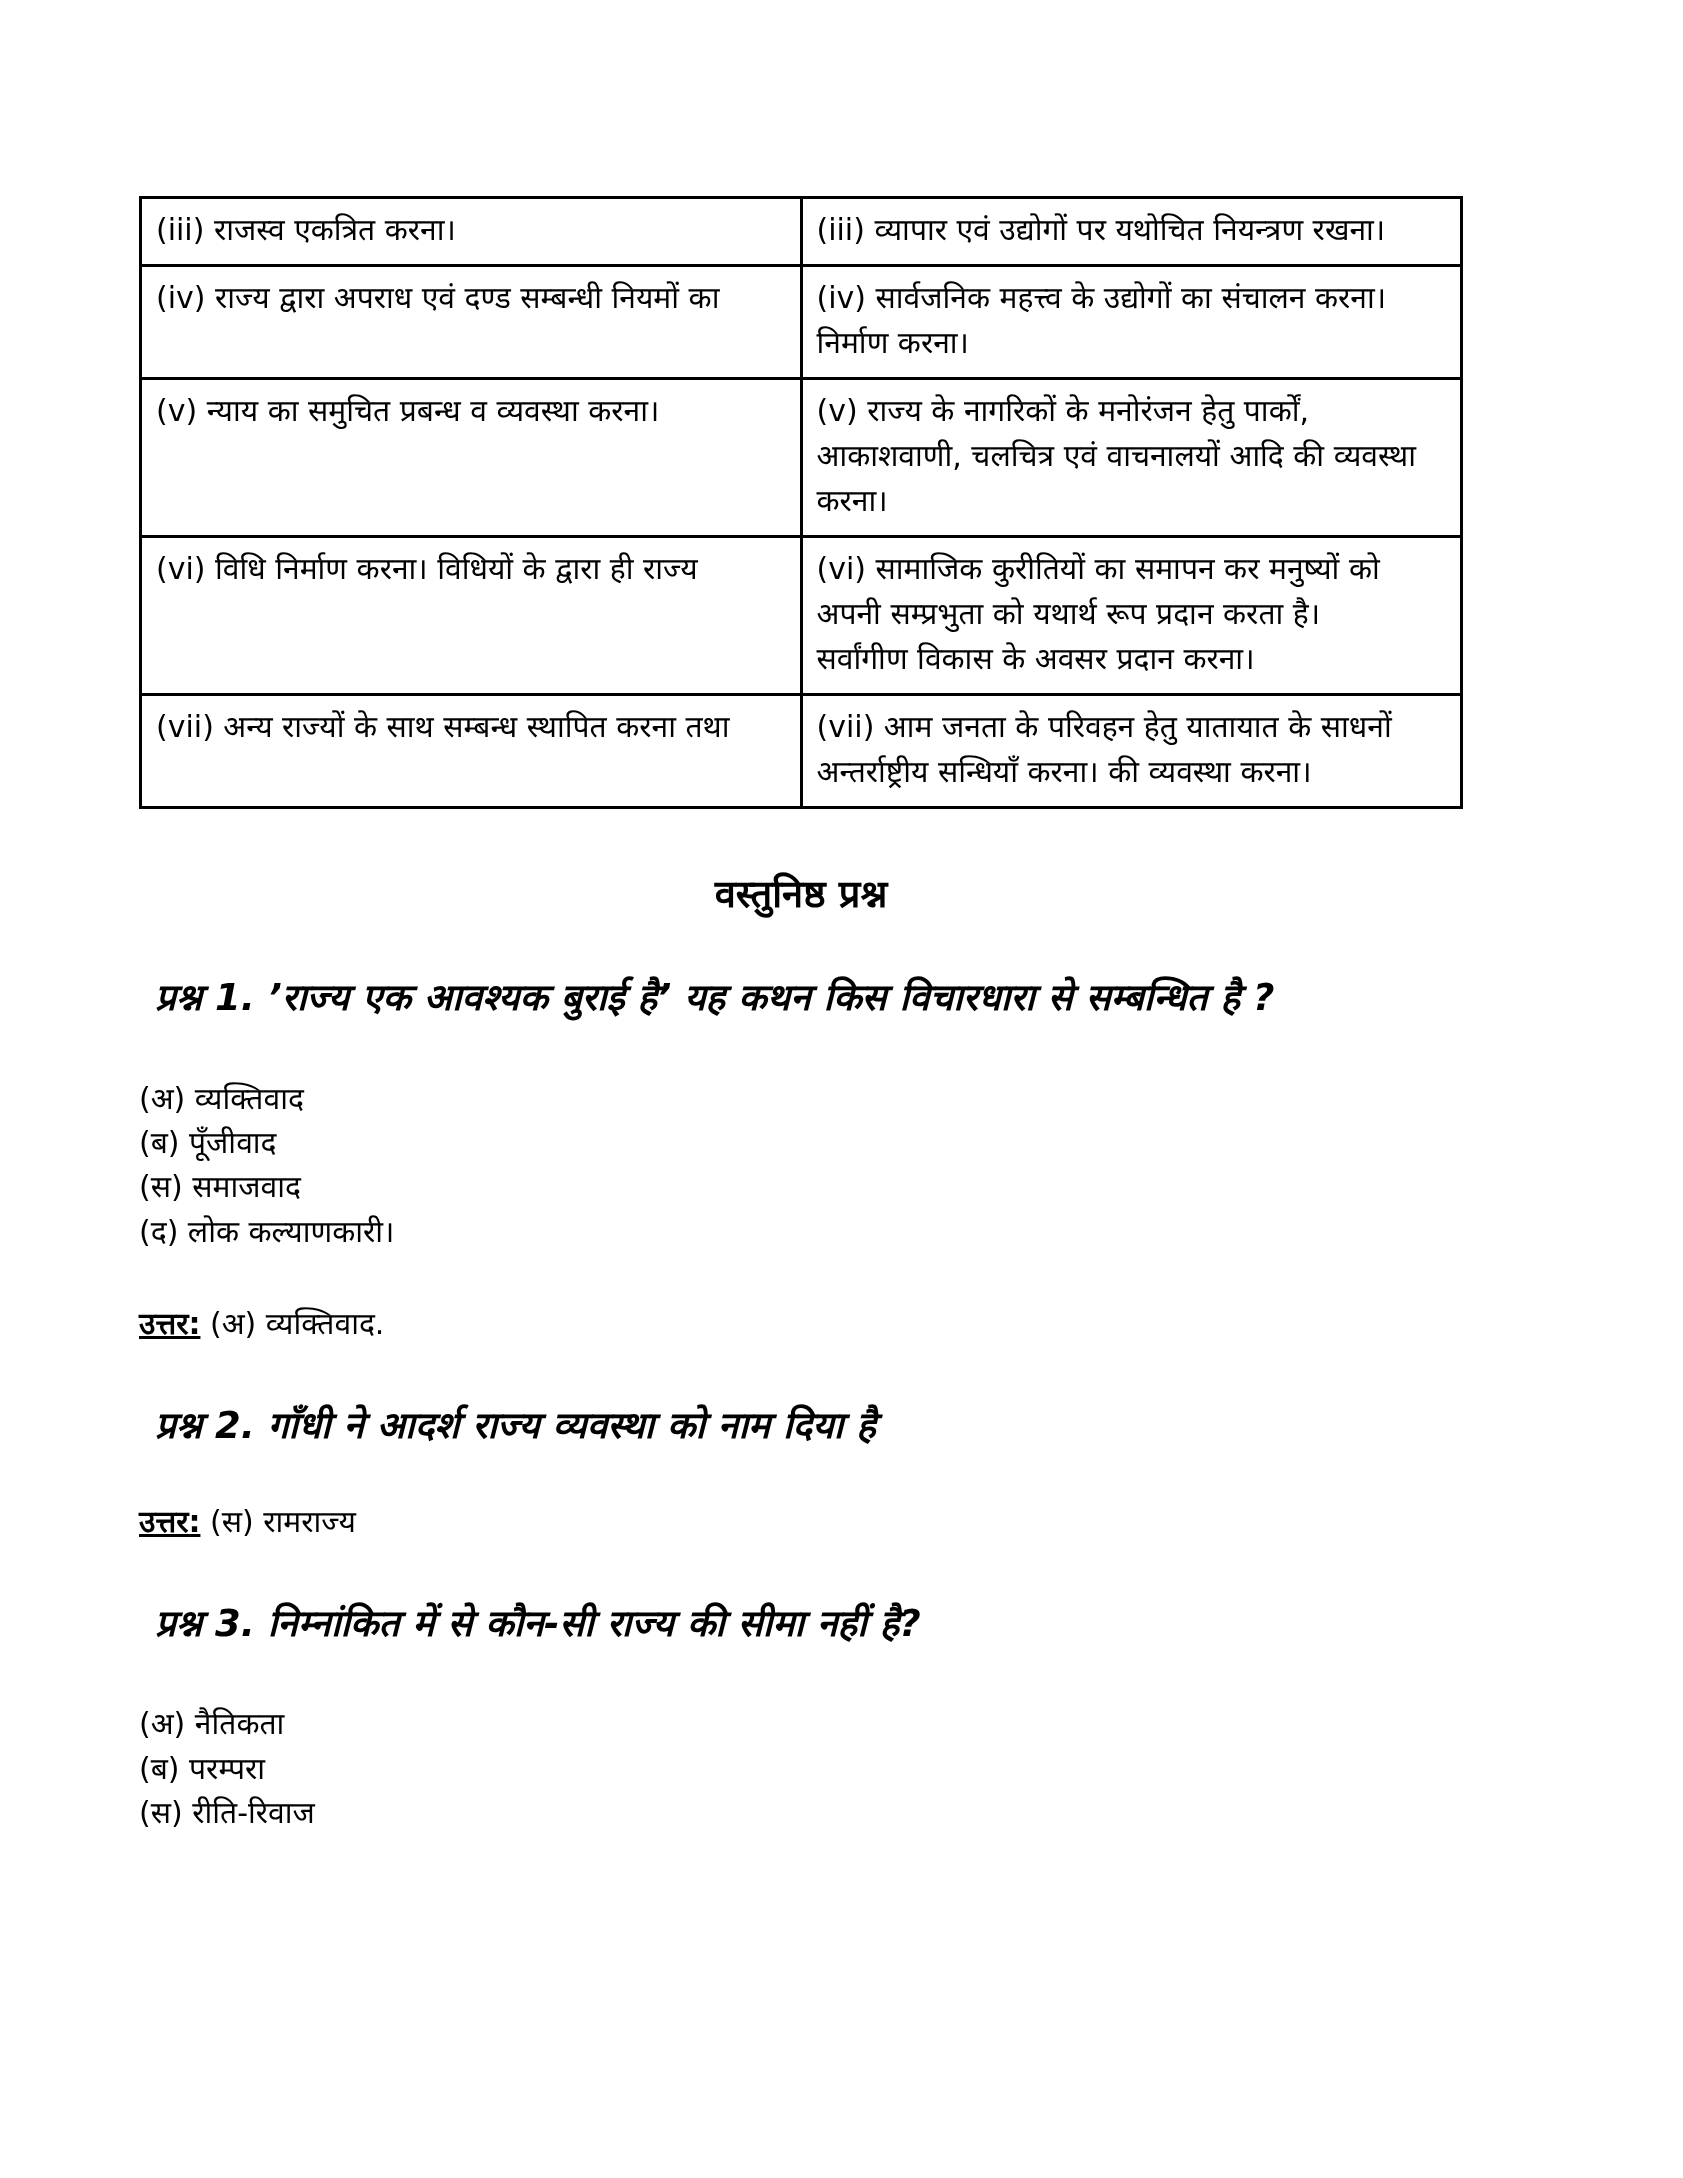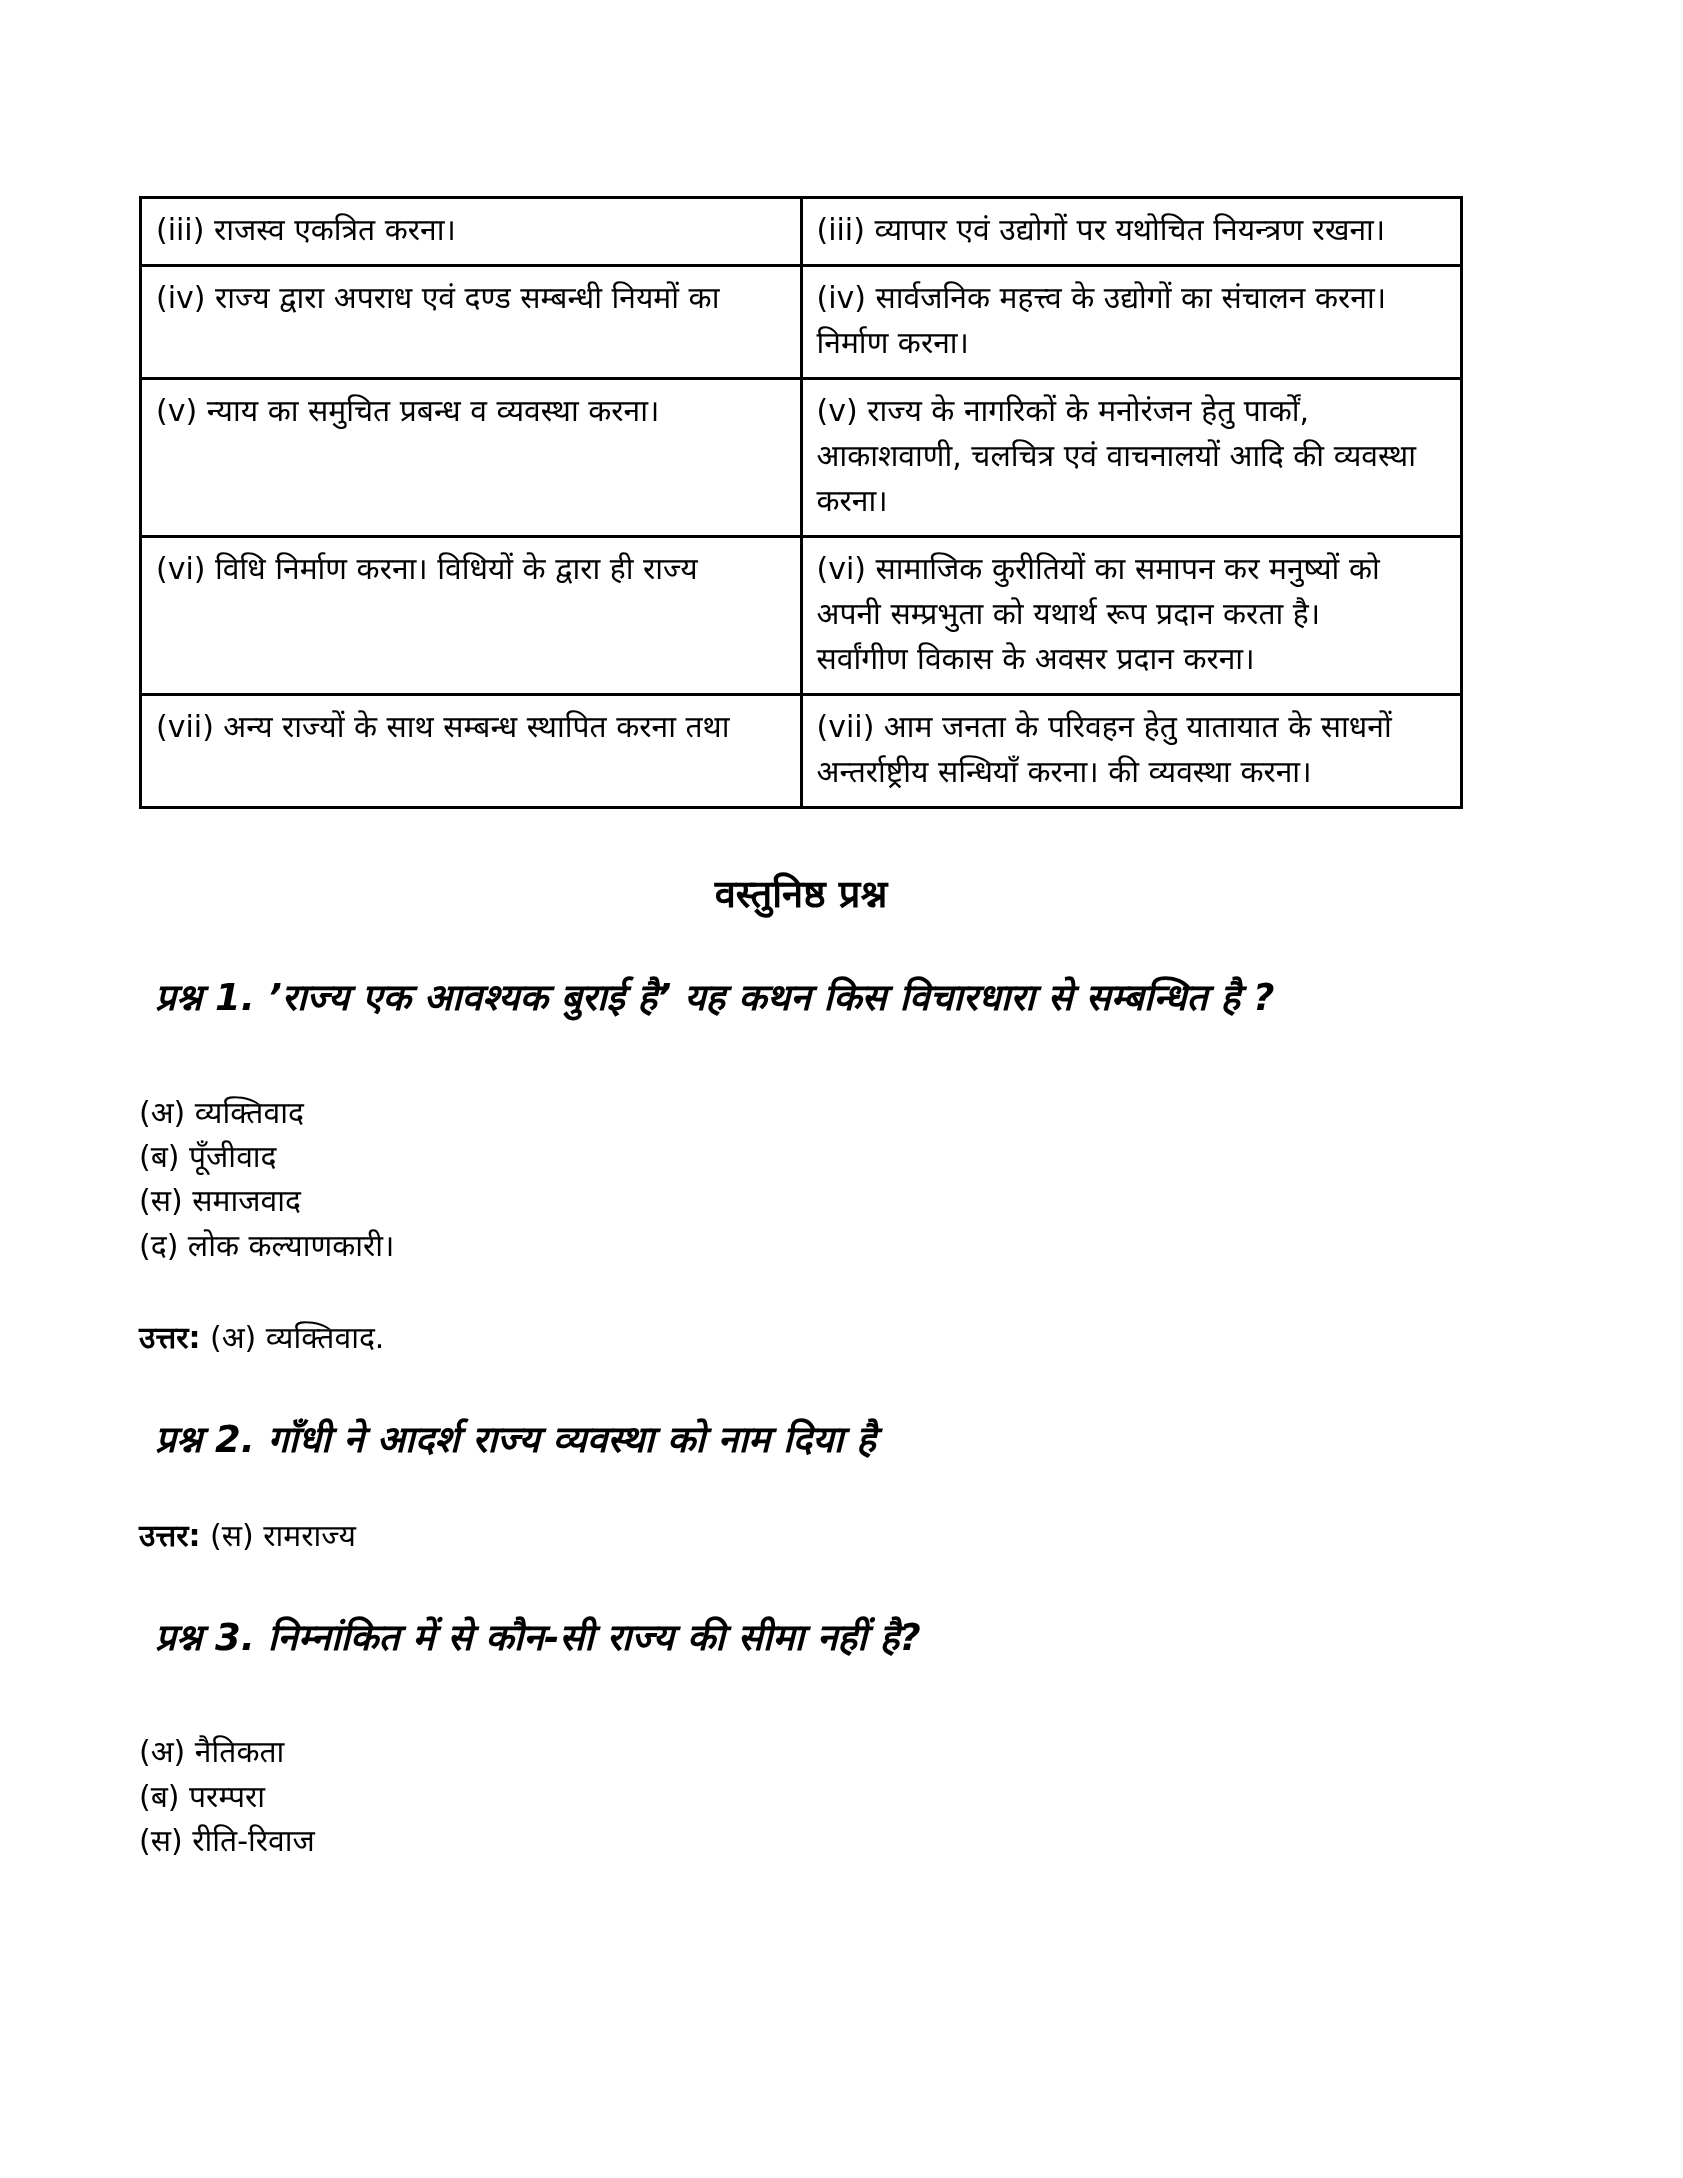--- a/index.html
+++ b/index.html
@@ -43,34 +43,35 @@
   }
   
   .question-title {
     font-size: 37px;
     font-weight: bold;
     margin: 53px 0 0 16px;
     line-height: 1.45;
     font-style: italic;
   }
   .options {
-    margin: 66px 0 0 0;
+    margin: 52px 0 0 0;
   }
   .option {
     font-size: 30px;
     line-height: 1.48;
     margin: 0;
   }
   .answer {
     font-size: 30px;
     margin: 48px 0 0 0;
     line-height: 1.45;
   }
   .answer .answer-label {
     font-weight: bold;
+    text-decoration: underline;
   }
 </style>
 </head>
 <body>
 
 <div class="page">
 
   <table class="functions-table">
     <tbody>
       <tr>

